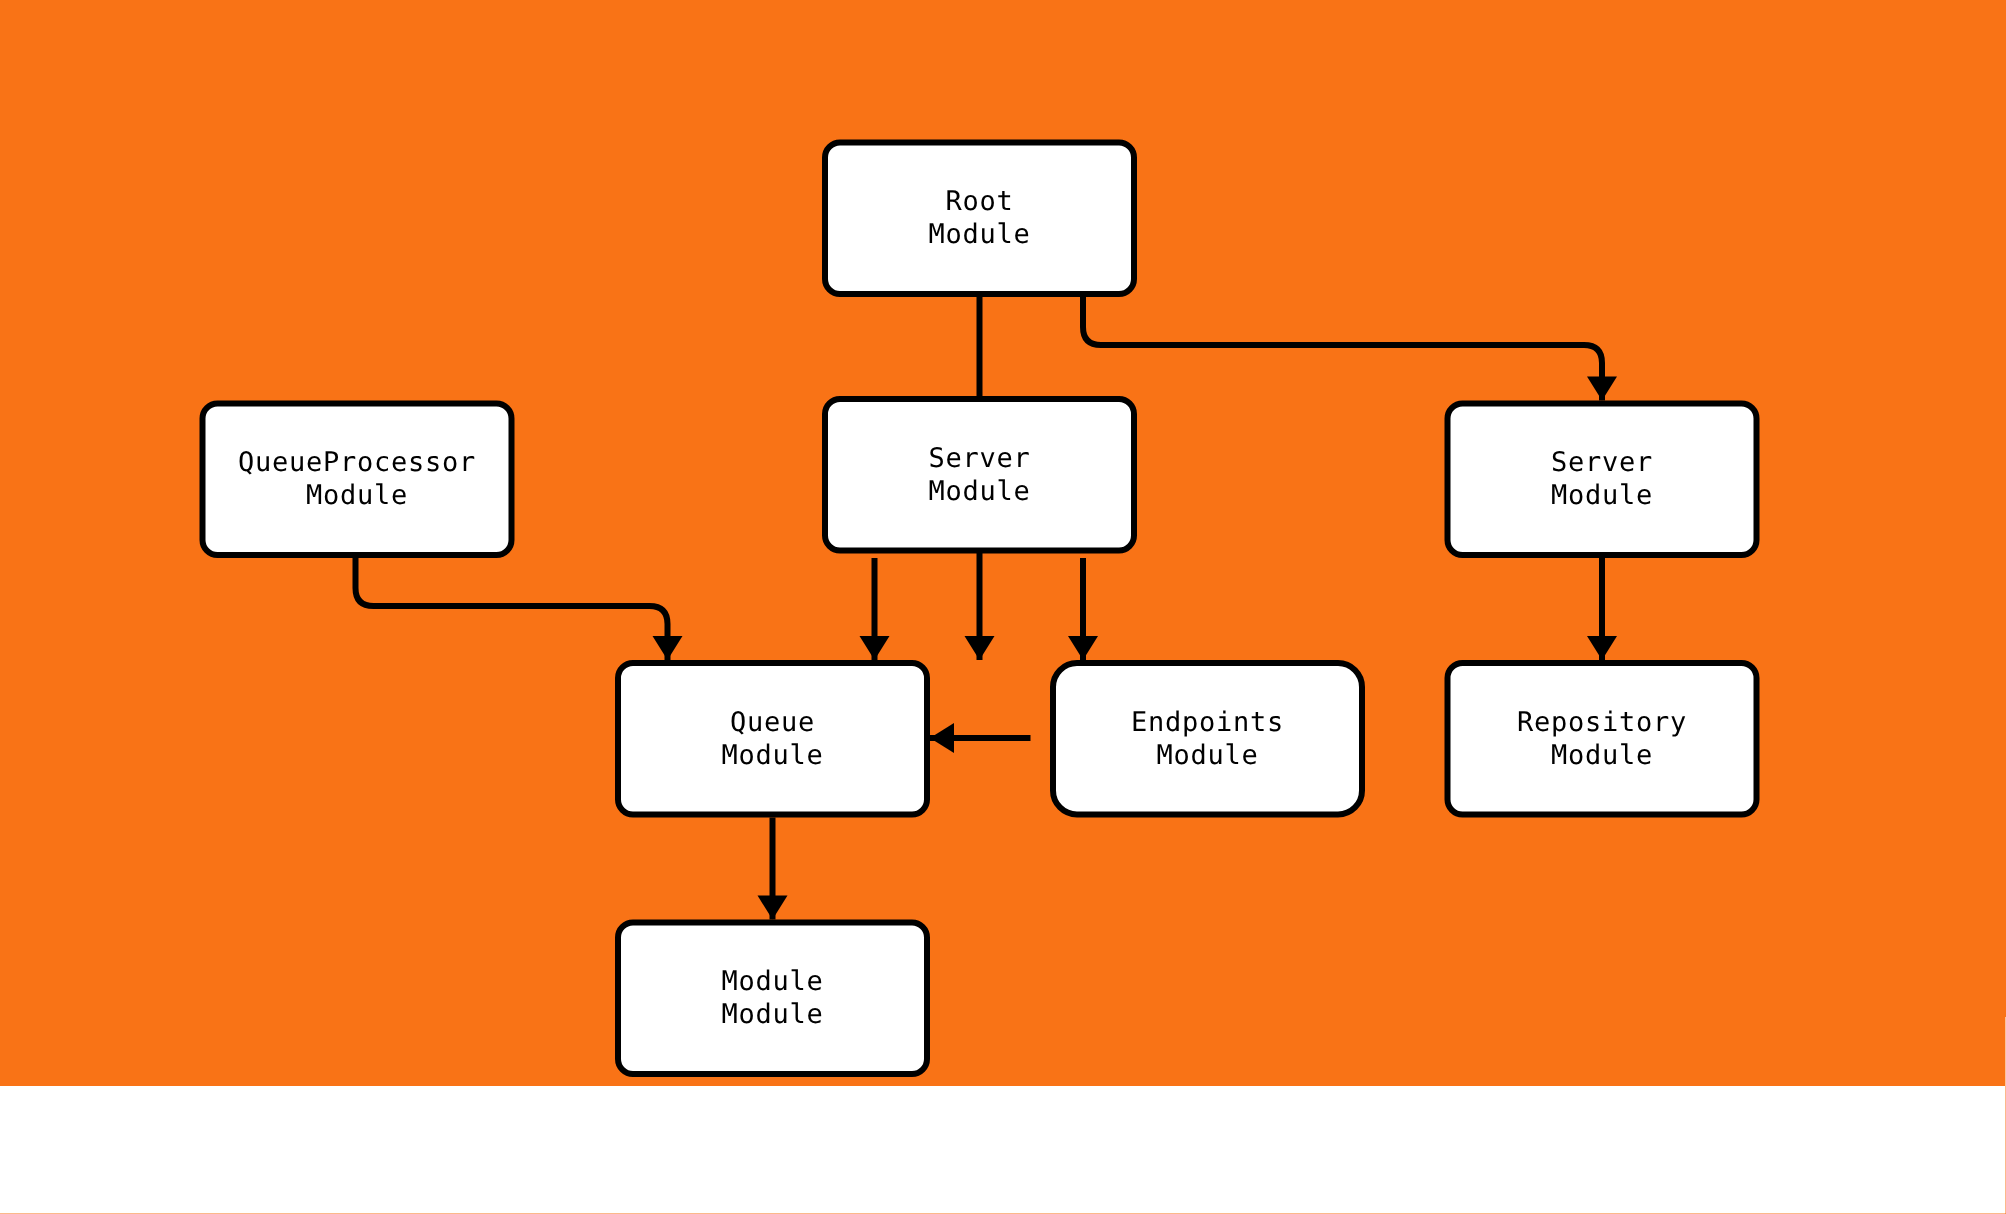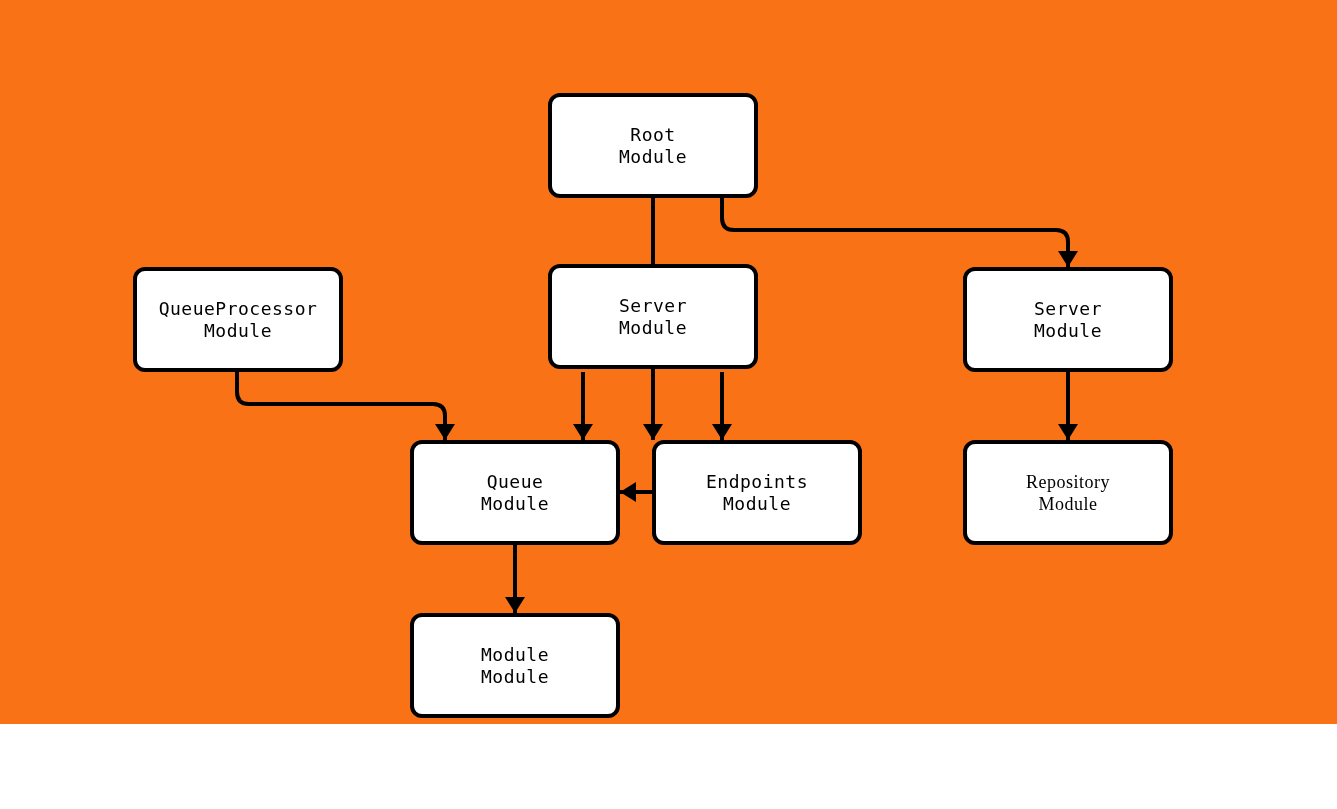--- a/index.html
+++ b/index.html
@@ -98,25 +98,25 @@
         <div class="node-line">Module</div>
       </div>
       <div class="node" style="left: 963px; top: 267px; width: 210px; height: 105px;">
         <div class="node-line">Server</div>
         <div class="node-line">Module</div>
       </div>
       <div class="node" style="left: 410px; top: 440px; width: 210px; height: 105px;">
         <div class="node-line">Queue</div>
         <div class="node-line">Module</div>
       </div>
-      <div class="node" style="left: 652px; top: 440px; width: 210px; height: 105px;">
+      <div class="node" style="left: 700px; top: 440px; width: 210px; height: 105px; border-radius: 18px;">
         <div class="node-line">Endpoints</div>
         <div class="node-line">Module</div>
       </div>
-      <div class="node" style="left: 963px; top: 440px; width: 210px; height: 105px; font-family: Liberation Serif, serif;">
+      <div class="node" style="left: 963px; top: 440px; width: 210px; height: 105px;">
         <div class="node-line">Repository</div>
         <div class="node-line">Module</div>
       </div>
       <div class="node" style="left: 410px; top: 613px; width: 210px; height: 105px;">
         <div class="node-line">Module</div>
         <div class="node-line">Module</div>
       </div>
     </div>
 
 </div>

